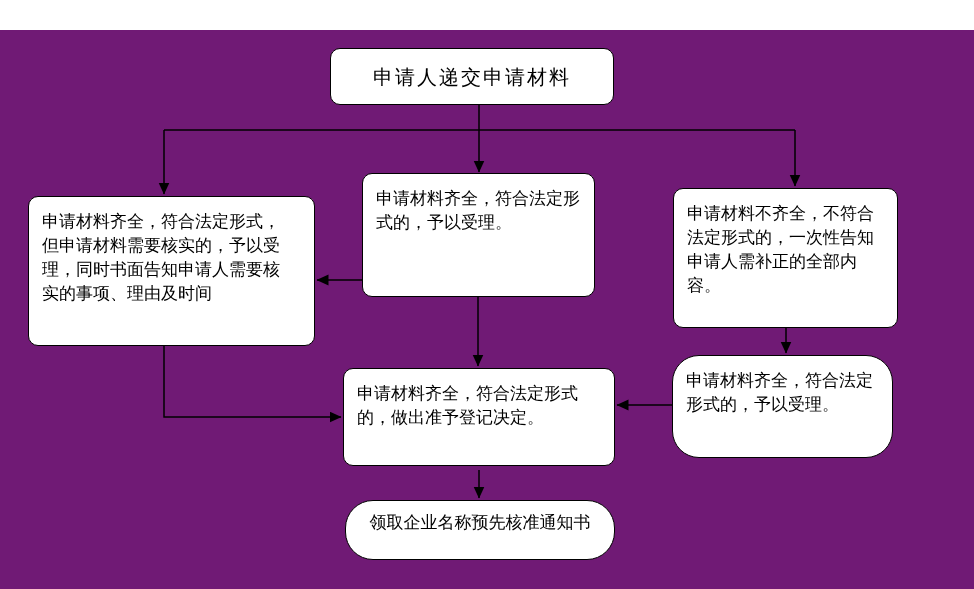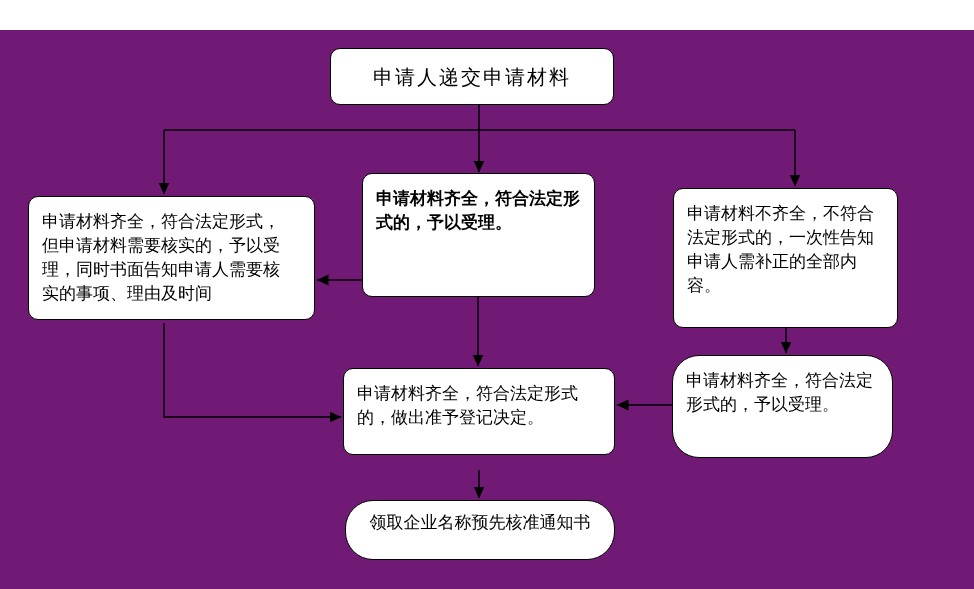--- a/index.html
+++ b/index.html
@@ -46,25 +46,25 @@
     font-size: 20px;
     letter-spacing: 2px;
   }
   .node.center-h {
     text-align: center;
     padding: 9px 4px 12px 4px;
     white-space: nowrap;
     border-radius: 28px;
   }
   #node-submit   { left: 330px; top: 18px;  width: 284px; height: 57px; }
-  #node-verify   { left: 28px;  top: 166px; width: 287px; height: 124px; }
-  #node-accept   { left: 362px; top: 143px; width: 233px; height: 124px; font-weight: bold; }
+  #node-verify   { left: 28px;  top: 166px; width: 287px; height: 150px; }
+  #node-accept   { left: 362px; top: 143px; width: 233px; height: 124px; }
   #node-incomplete { left: 673px; top: 158px; width: 225px; height: 140px; }
   #node-reaccept { left: 672px; top: 325px; width: 221px; height: 103px; border-radius: 27px; }
-  #node-decision { left: 343px; top: 338px; width: 272px; height: 87px; }
+  #node-decision { left: 343px; top: 338px; width: 272px; height: 98px; }
   #node-notice   { left: 345px; top: 470px; width: 270px; height: 60px; }
 </style>
 </head>
 <body>
 
 <div class="canvas">
 
   <svg class="connectors" viewBox="0 0 974 589" xmlns="http://www.w3.org/2000/svg">
     <defs>
       <marker id="arrow" markerUnits="userSpaceOnUse" markerWidth="13" markerHeight="12" refX="11.5" refY="5.5" orient="auto">

